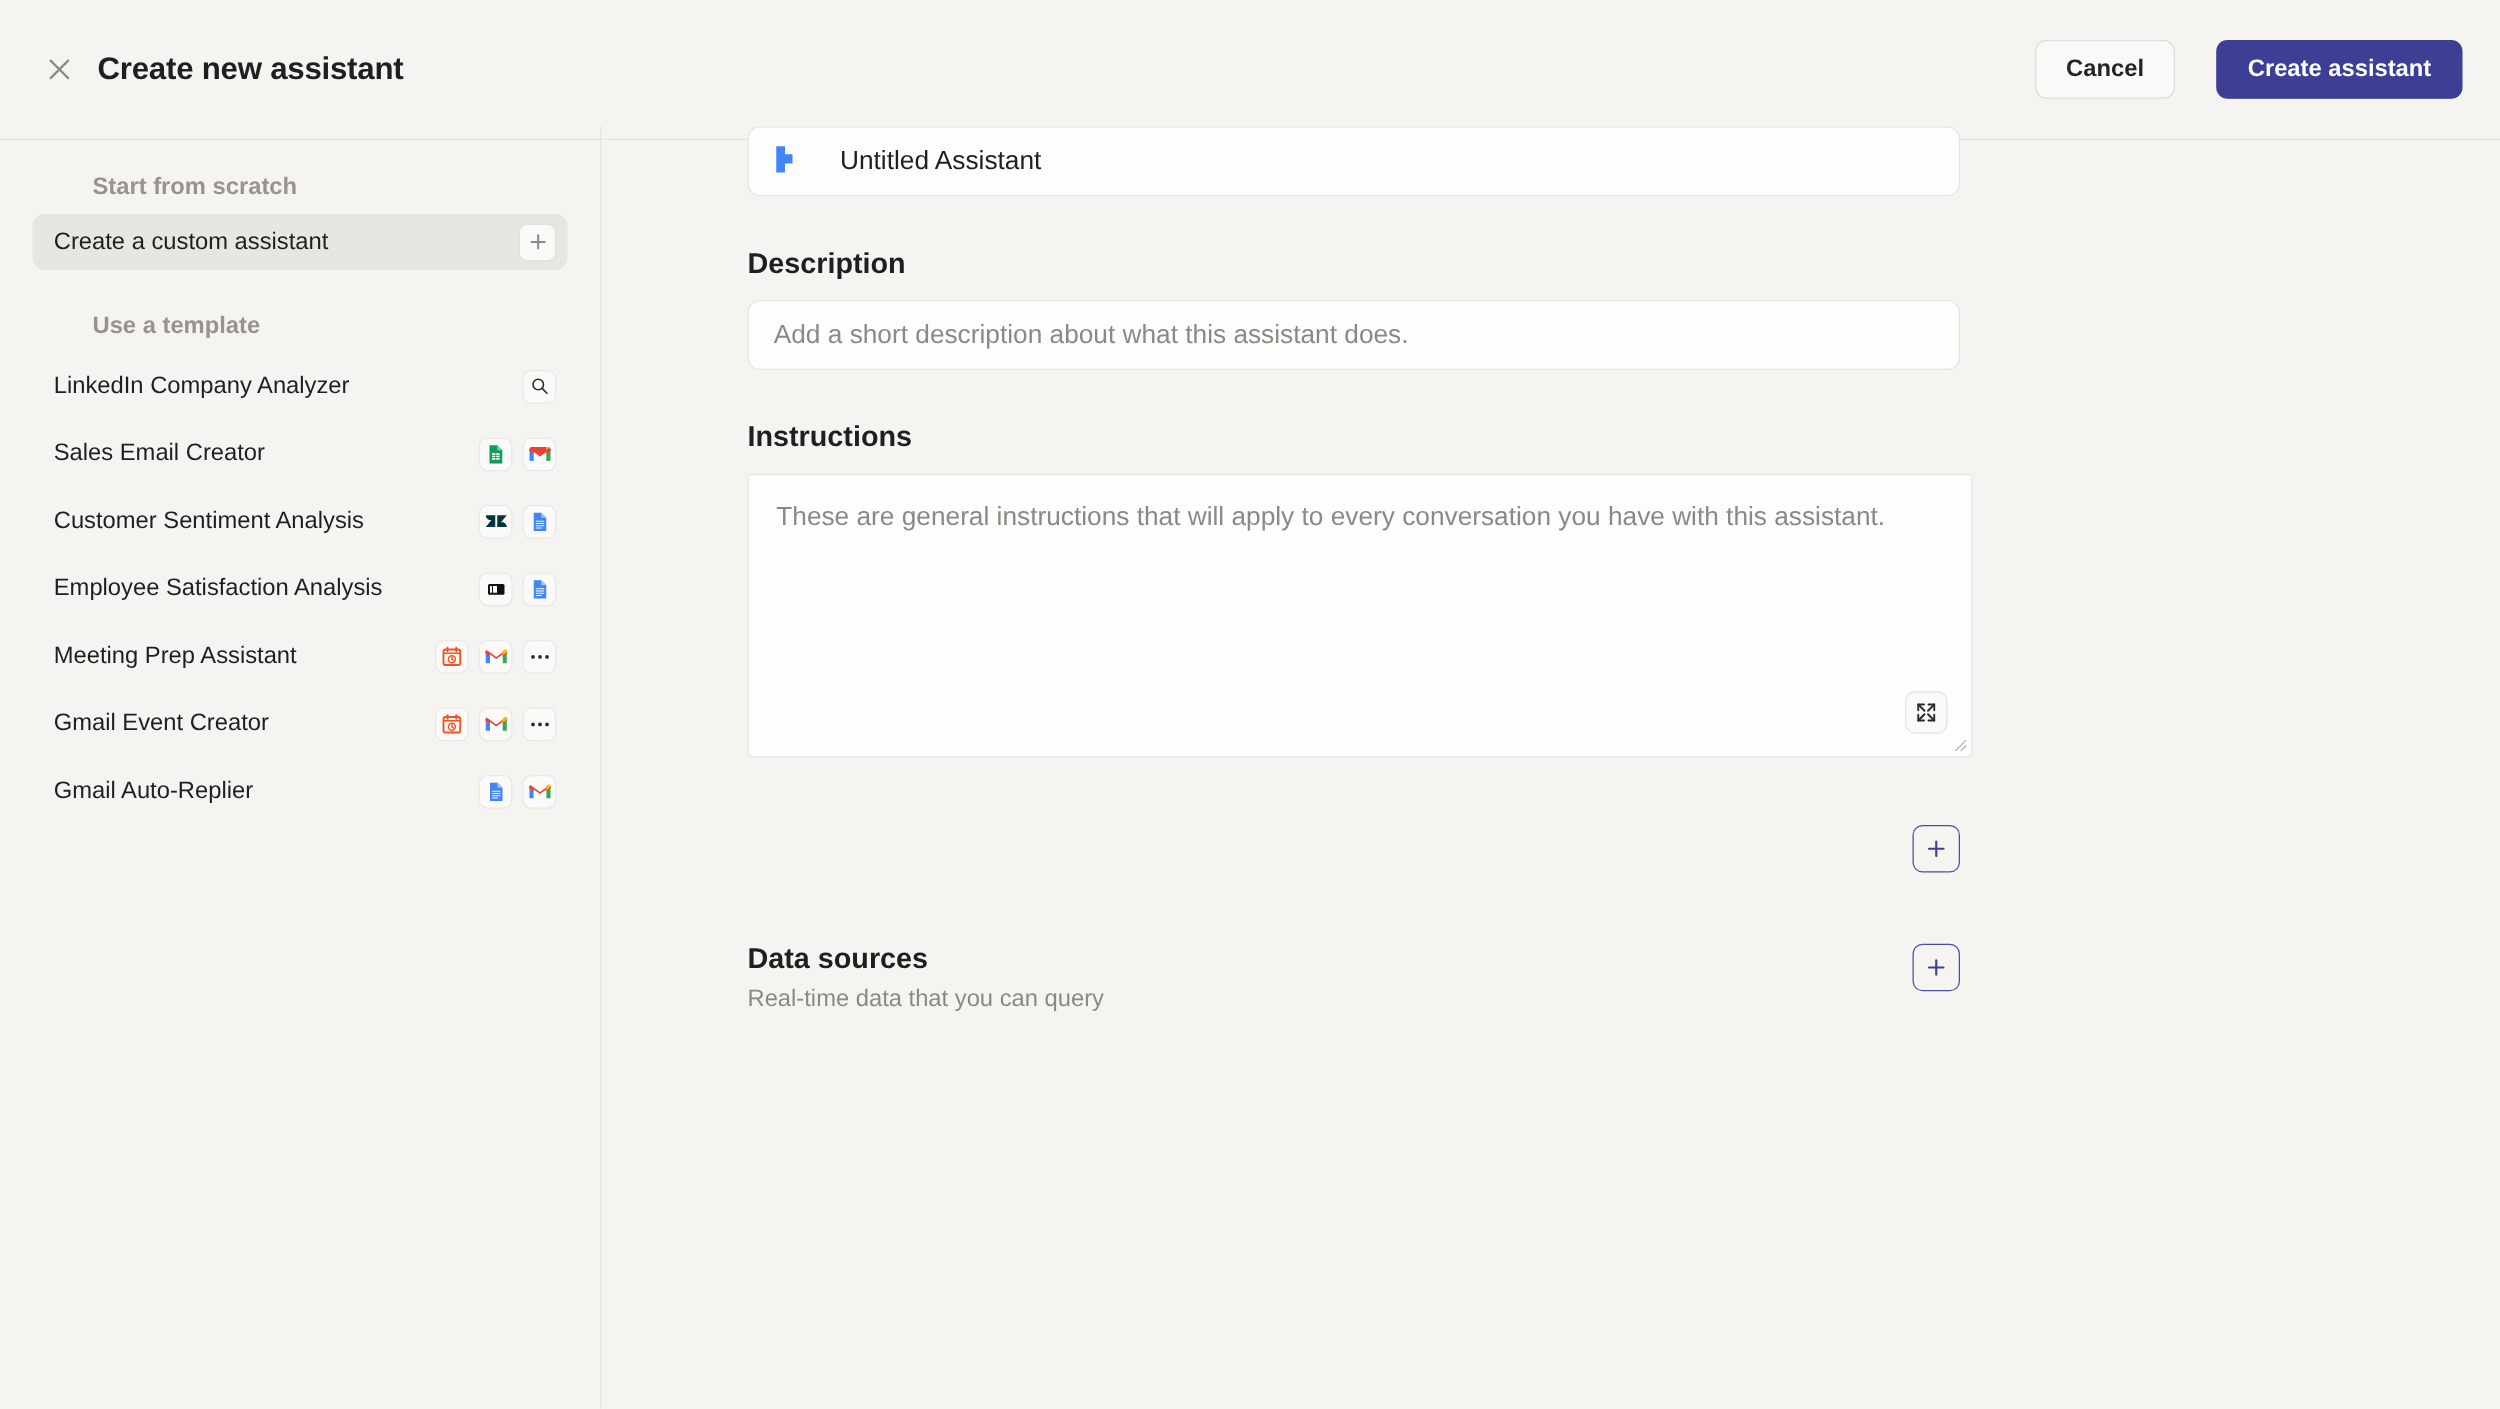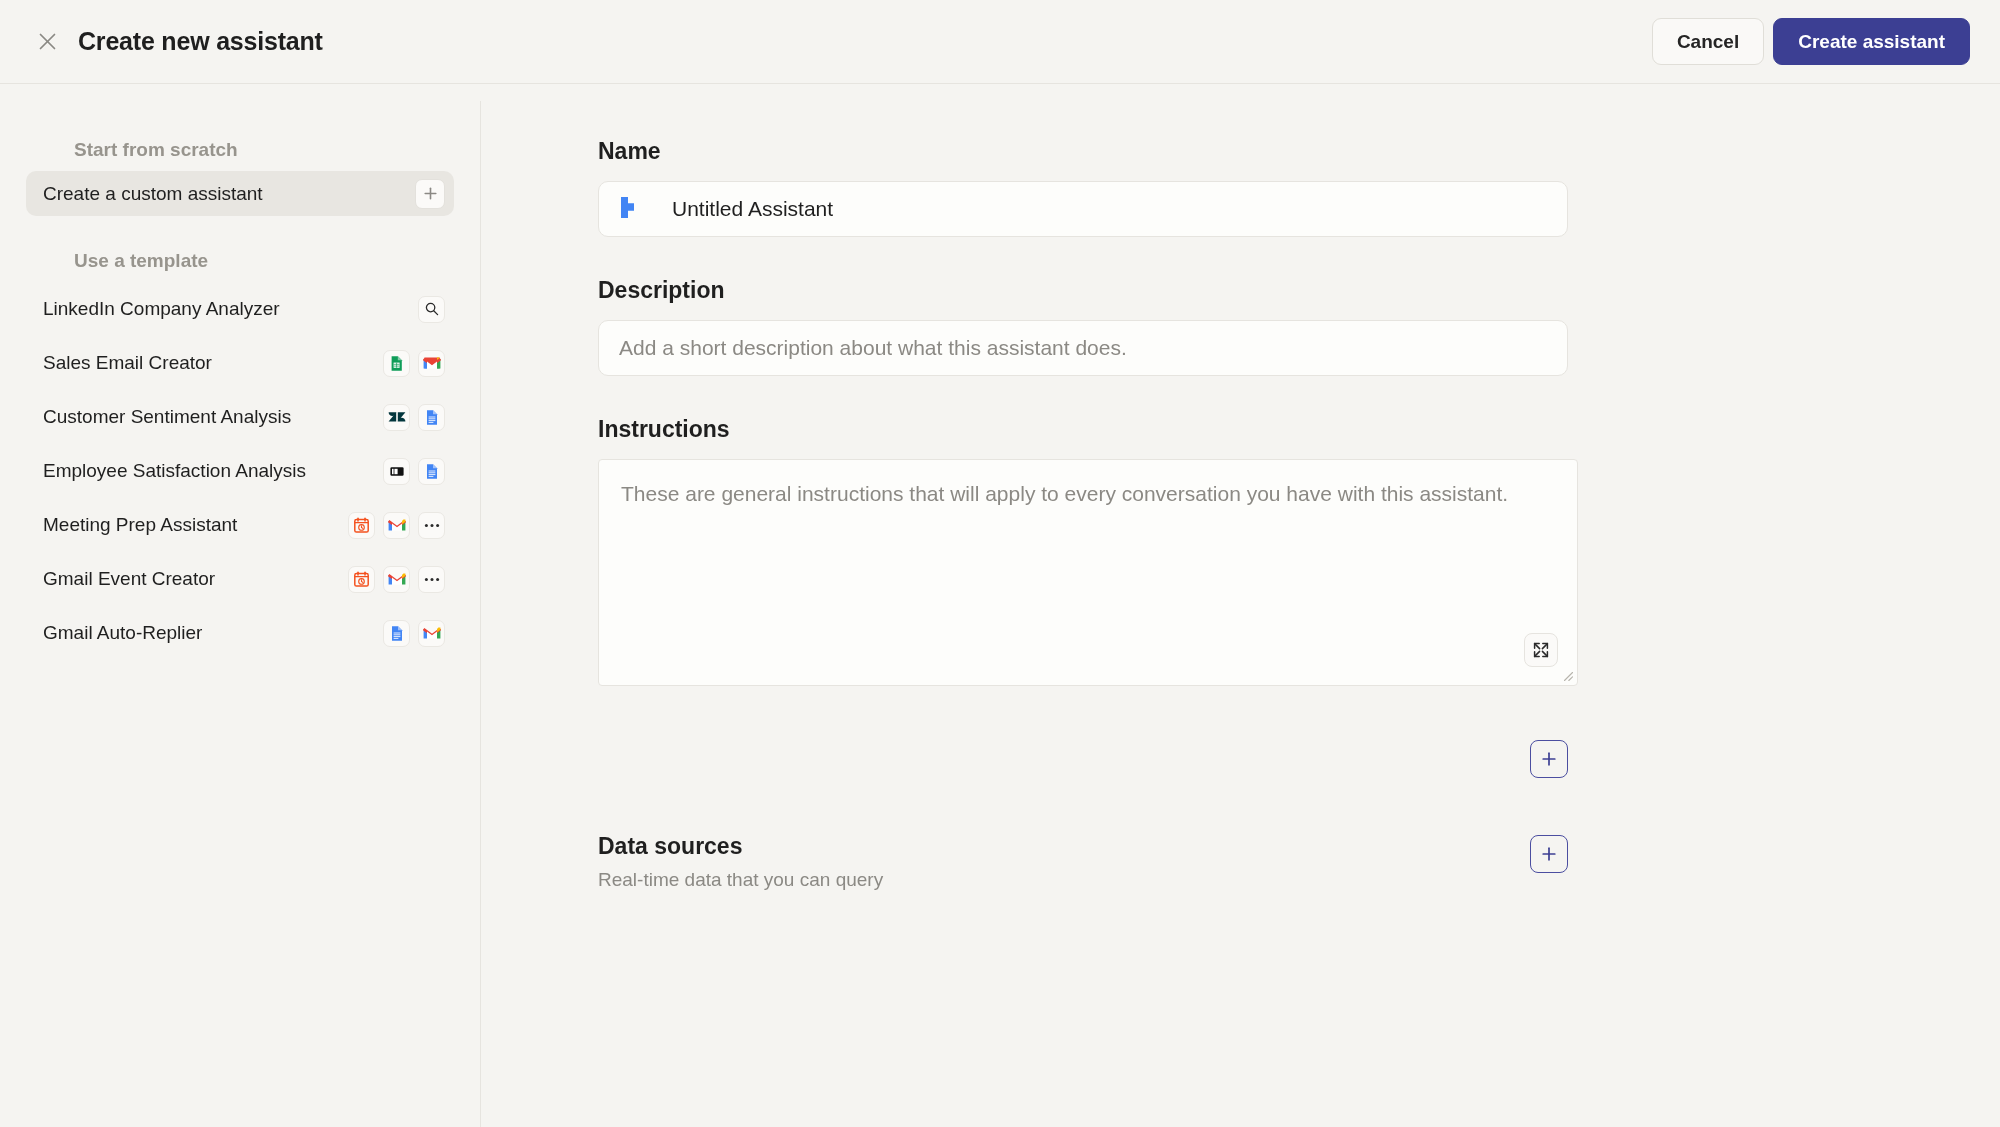--- a/index.html
+++ b/index.html
@@ -6,38 +6,38 @@
   html, body {
     width: 2000px; height: 1127px;
     background: #f5f4f1;
     font-family: "Liberation Sans", sans-serif;
     overflow: hidden;
   }
   .app { position: relative; width: 2000px; height: 1127px; background: #f5f4f1; }
 
   
   .header {
-    position: absolute; top: 0; left: 0; width: 2000px; height: 84px;
+    position: absolute; top: 0; left: 0; width: 2000px; height: 112px;
     border-bottom: 1px solid #e6e4df;
     display: flex; align-items: center;
   }
   .close-btn {
     margin-left: 32px; width: 30px; height: 30px;
     display: flex; align-items: center; justify-content: center;
     cursor: pointer; color: #8b8984;
   }
   .close-btn svg { display:block; }
   .header-title {
     margin-left: 16px;
     font-size: 25px; font-weight: bold; color: #1f1f1f;
     letter-spacing: -0.2px;
   }
   .header-actions {
     margin-left: auto; margin-right: 30px;
-    display: flex; gap: 9px; border-radius: 21px;
+    display: flex; gap: 33px; border-radius: 21px;
   }
   .btn-cancel {
     height: 47px; padding: 0 24px;
     background: #faf9f7; border: 1px solid #e0ded8; border-radius: 9px;
     font-size: 19px; font-weight: bold; color: #252525;
     font-family: "Liberation Sans", sans-serif;
     cursor: pointer;
     display: flex; align-items: center; justify-content: center;
   }
   .btn-primary {
@@ -368,21 +368,20 @@
             <path d="M15.4 1.6h2v2.2L14 6.2V3.0z" fill="#fbbc04"></path>
           </svg>
         </span>
       </span>
     </div>
   </div>
 
   <div class="main">
     <div class="form">
 
-      <div class="field-label first">Name</div>
       <div class="text-input">
         <span>
           <svg width="24" height="24" viewBox="0 0 24 24">
             <path d="M2 1h7v7h6v8h-6v-3H9v11H2z" fill="#4285f4" transform="translate(0,1) scale(1,0.92)"></path>
           </svg>
         </span>
         <span class="value">Untitled Assistant</span>
       </div>
 
       <div class="field-label">Description</div>

